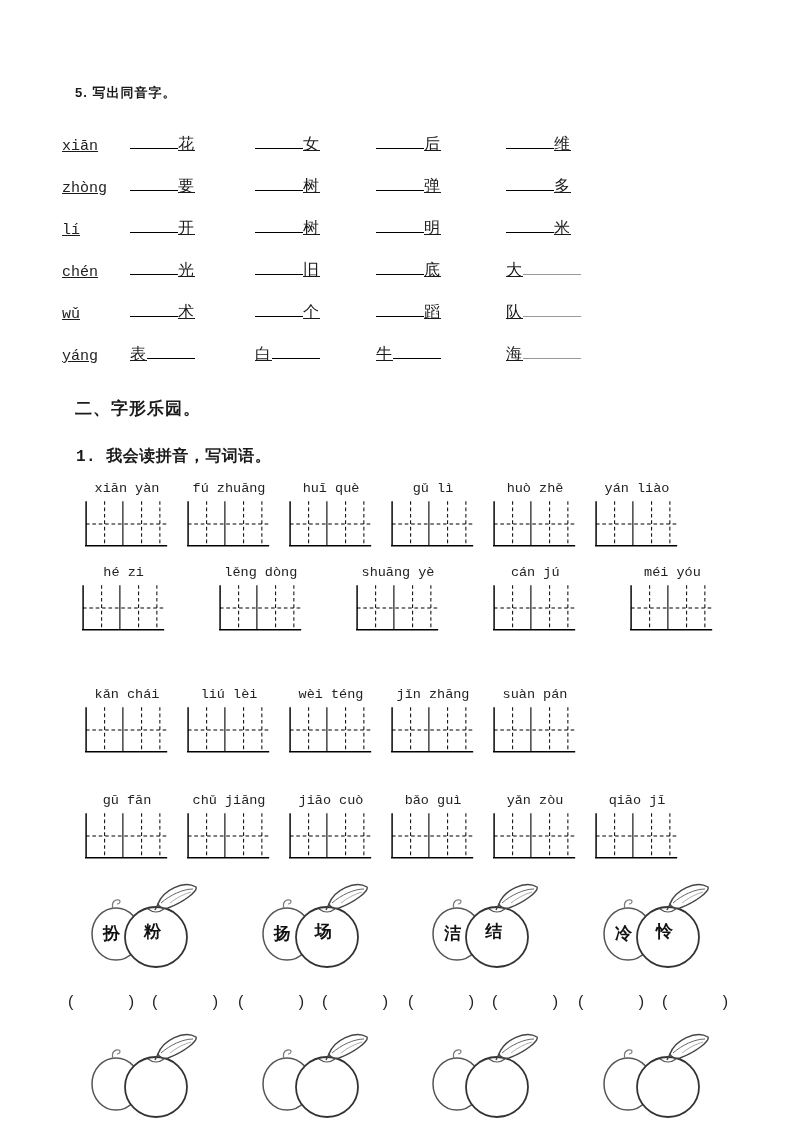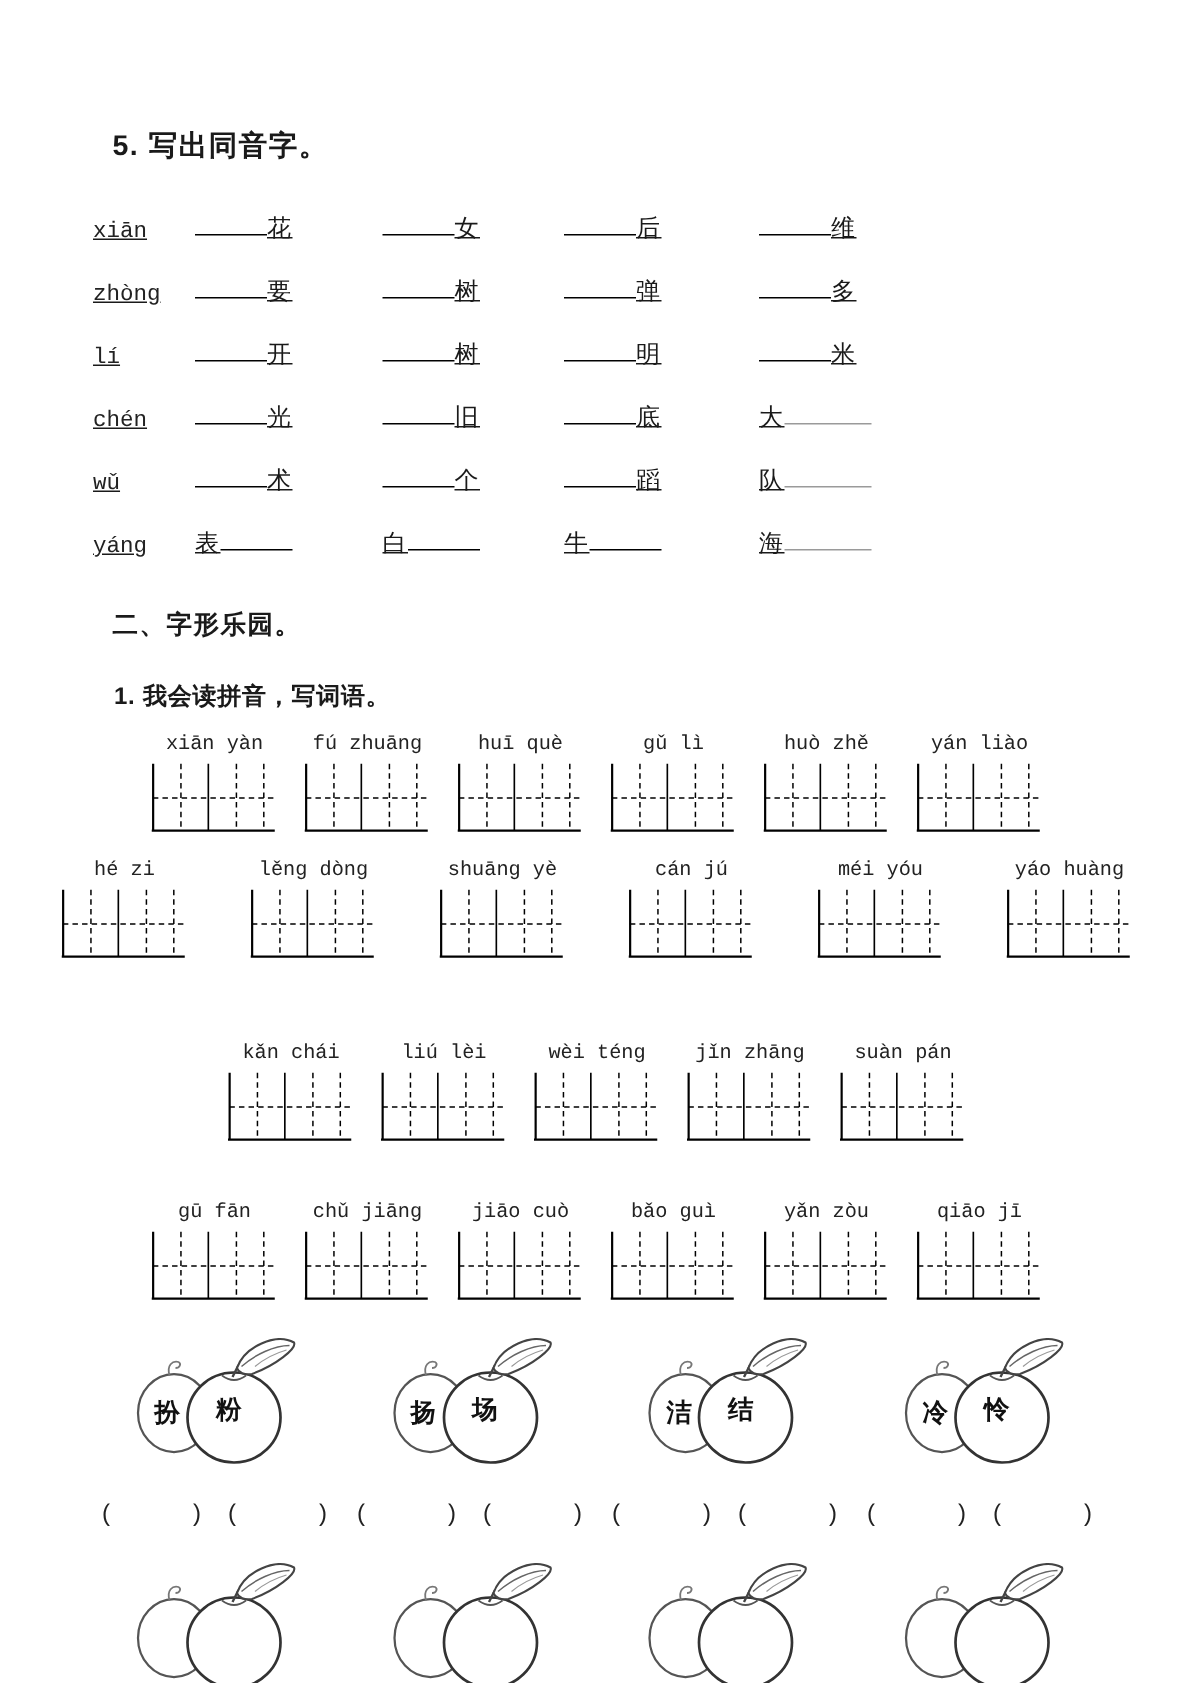--- a/index.html
+++ b/index.html
@@ -4,35 +4,35 @@
 <style>
   html,body{margin:0;padding:0;background:#fff;}
   body{
     width:793px;height:1122px;overflow:hidden;
     font-family:"Liberation Sans","DejaVu Sans",sans-serif;
     color:#1a1a1a;
   }
   .page{position:relative;width:793px;height:1122px;box-sizing:border-box;padding:84px 70px 0 62px;}
 
   
-  .sec-title{font-size:19px;font-weight:bold;margin:0 0 0 13px;letter-spacing:1px;}
+  .sec-title{font-size:13px;font-weight:bold;margin:0 0 0 13px;letter-spacing:1px;}
   .hom-rows{margin-top:30px;}
   .hom-row{display:grid;grid-template-columns:68px 125px 121px 130px auto;align-items:end;margin-bottom:21px;height:21px;text-decoration:underline;}
   .pinyin{font-family:"Liberation Mono","DejaVu Sans Mono",monospace;font-size:15px;color:#222;}
   .hom-item{font-size:16px;white-space:nowrap;letter-spacing:1px;}
   .blank{display:inline-block;width:48px;height:16px;border-bottom:1.2px solid #000;vertical-align:baseline;}
   .hom-item.light .blank{width:58px;border-bottom:1.2px solid #9a9a9a;}
 
   
   .sec2-title{font-size:17px;font-weight:bold;margin:34px 0 0 13px;letter-spacing:1px;}
-  .sub-title{font-size:16px;font-weight:bold;margin:26px 0 0 14px;letter-spacing:.5px;}
+  .sub-title{font-size:16px;font-weight:bold;margin:26px 0 0 14px;letter-spacing:.5px;font-family:Liberation Mono, monospace;}
 
   
   .grid-rows{margin:14px 0 0 14px;width:644px;}
-  .grid-row{display:flex;justify-content:center;}
+  .grid-row{display:flex;justify-content:flex-start;}
   .grid-row.gap-s{margin-top:16px;gap:42px;}
   .grid-row.gap-l{margin-top:54px;}
   .grid-row.gap-m{margin-top:38px;}
   .grid-cell{width:102px;text-align:center;}
   .grid-label{font-family:"Liberation Mono","DejaVu Sans Mono",monospace;font-size:13.5px;color:#222;margin-bottom:3px;white-space:nowrap;}
   .grid-box svg{display:block;margin:0 auto;}
 
   
   .apple-row{display:flex;justify-content:space-between;margin:22px 0 0 22px;width:630px;}
   .apple-pair{position:relative;width:118px;height:86px;}
@@ -261,34 +261,20 @@
     <line x1="1.2" y1="0" x2="1.2" y2="49" stroke="#000" stroke-width="1.6"></line>
     <line x1="0" y1="48.8" x2="90" y2="48.8" stroke="#000" stroke-width="1.6"></line>
     <line x1="41.5" y1="0" x2="41.5" y2="49" stroke="#000" stroke-width="1.2"></line>
     <line x1="21.5" y1="0" x2="21.5" y2="49" stroke="#000" stroke-width="1.1" stroke-dasharray="4 3"></line>
     <line x1="62" y1="0" x2="62" y2="49" stroke="#000" stroke-width="1.1" stroke-dasharray="4 3"></line>
     <line x1="82" y1="0" x2="82" y2="49" stroke="#000" stroke-width="1.1" stroke-dasharray="4 3"></line>
     <line x1="1" y1="25" x2="90" y2="25" stroke="#000" stroke-width="1.1" stroke-dasharray="4 3"></line>
   </svg>
 </div>
         </div>
-      <div class="grid-cell">
-          <div class="grid-label">yáo huàng</div>
-          <div class="grid-box">
-  <svg width="84" height="50" viewBox="0 0 92 50" xmlns="http://www.w3.org/2000/svg">
-    <line x1="1.2" y1="0" x2="1.2" y2="49" stroke="#000" stroke-width="1.6"></line>
-    <line x1="0" y1="48.8" x2="90" y2="48.8" stroke="#000" stroke-width="1.6"></line>
-    <line x1="41.5" y1="0" x2="41.5" y2="49" stroke="#000" stroke-width="1.2"></line>
-    <line x1="21.5" y1="0" x2="21.5" y2="49" stroke="#000" stroke-width="1.1" stroke-dasharray="4 3"></line>
-    <line x1="62" y1="0" x2="62" y2="49" stroke="#000" stroke-width="1.1" stroke-dasharray="4 3"></line>
-    <line x1="82" y1="0" x2="82" y2="49" stroke="#000" stroke-width="1.1" stroke-dasharray="4 3"></line>
-    <line x1="1" y1="25" x2="90" y2="25" stroke="#000" stroke-width="1.1" stroke-dasharray="4 3"></line>
-  </svg>
-</div>
-        </div>
     </div>
 
     <div class="grid-row gap-l">
       <div class="grid-cell">
           <div class="grid-label">kǎn chái</div>
           <div class="grid-box">
   <svg width="84" height="50" viewBox="0 0 92 50" xmlns="http://www.w3.org/2000/svg">
     <line x1="1.2" y1="0" x2="1.2" y2="49" stroke="#000" stroke-width="1.6"></line>
     <line x1="0" y1="48.8" x2="90" y2="48.8" stroke="#000" stroke-width="1.6"></line>
     <line x1="41.5" y1="0" x2="41.5" y2="49" stroke="#000" stroke-width="1.2"></line>

